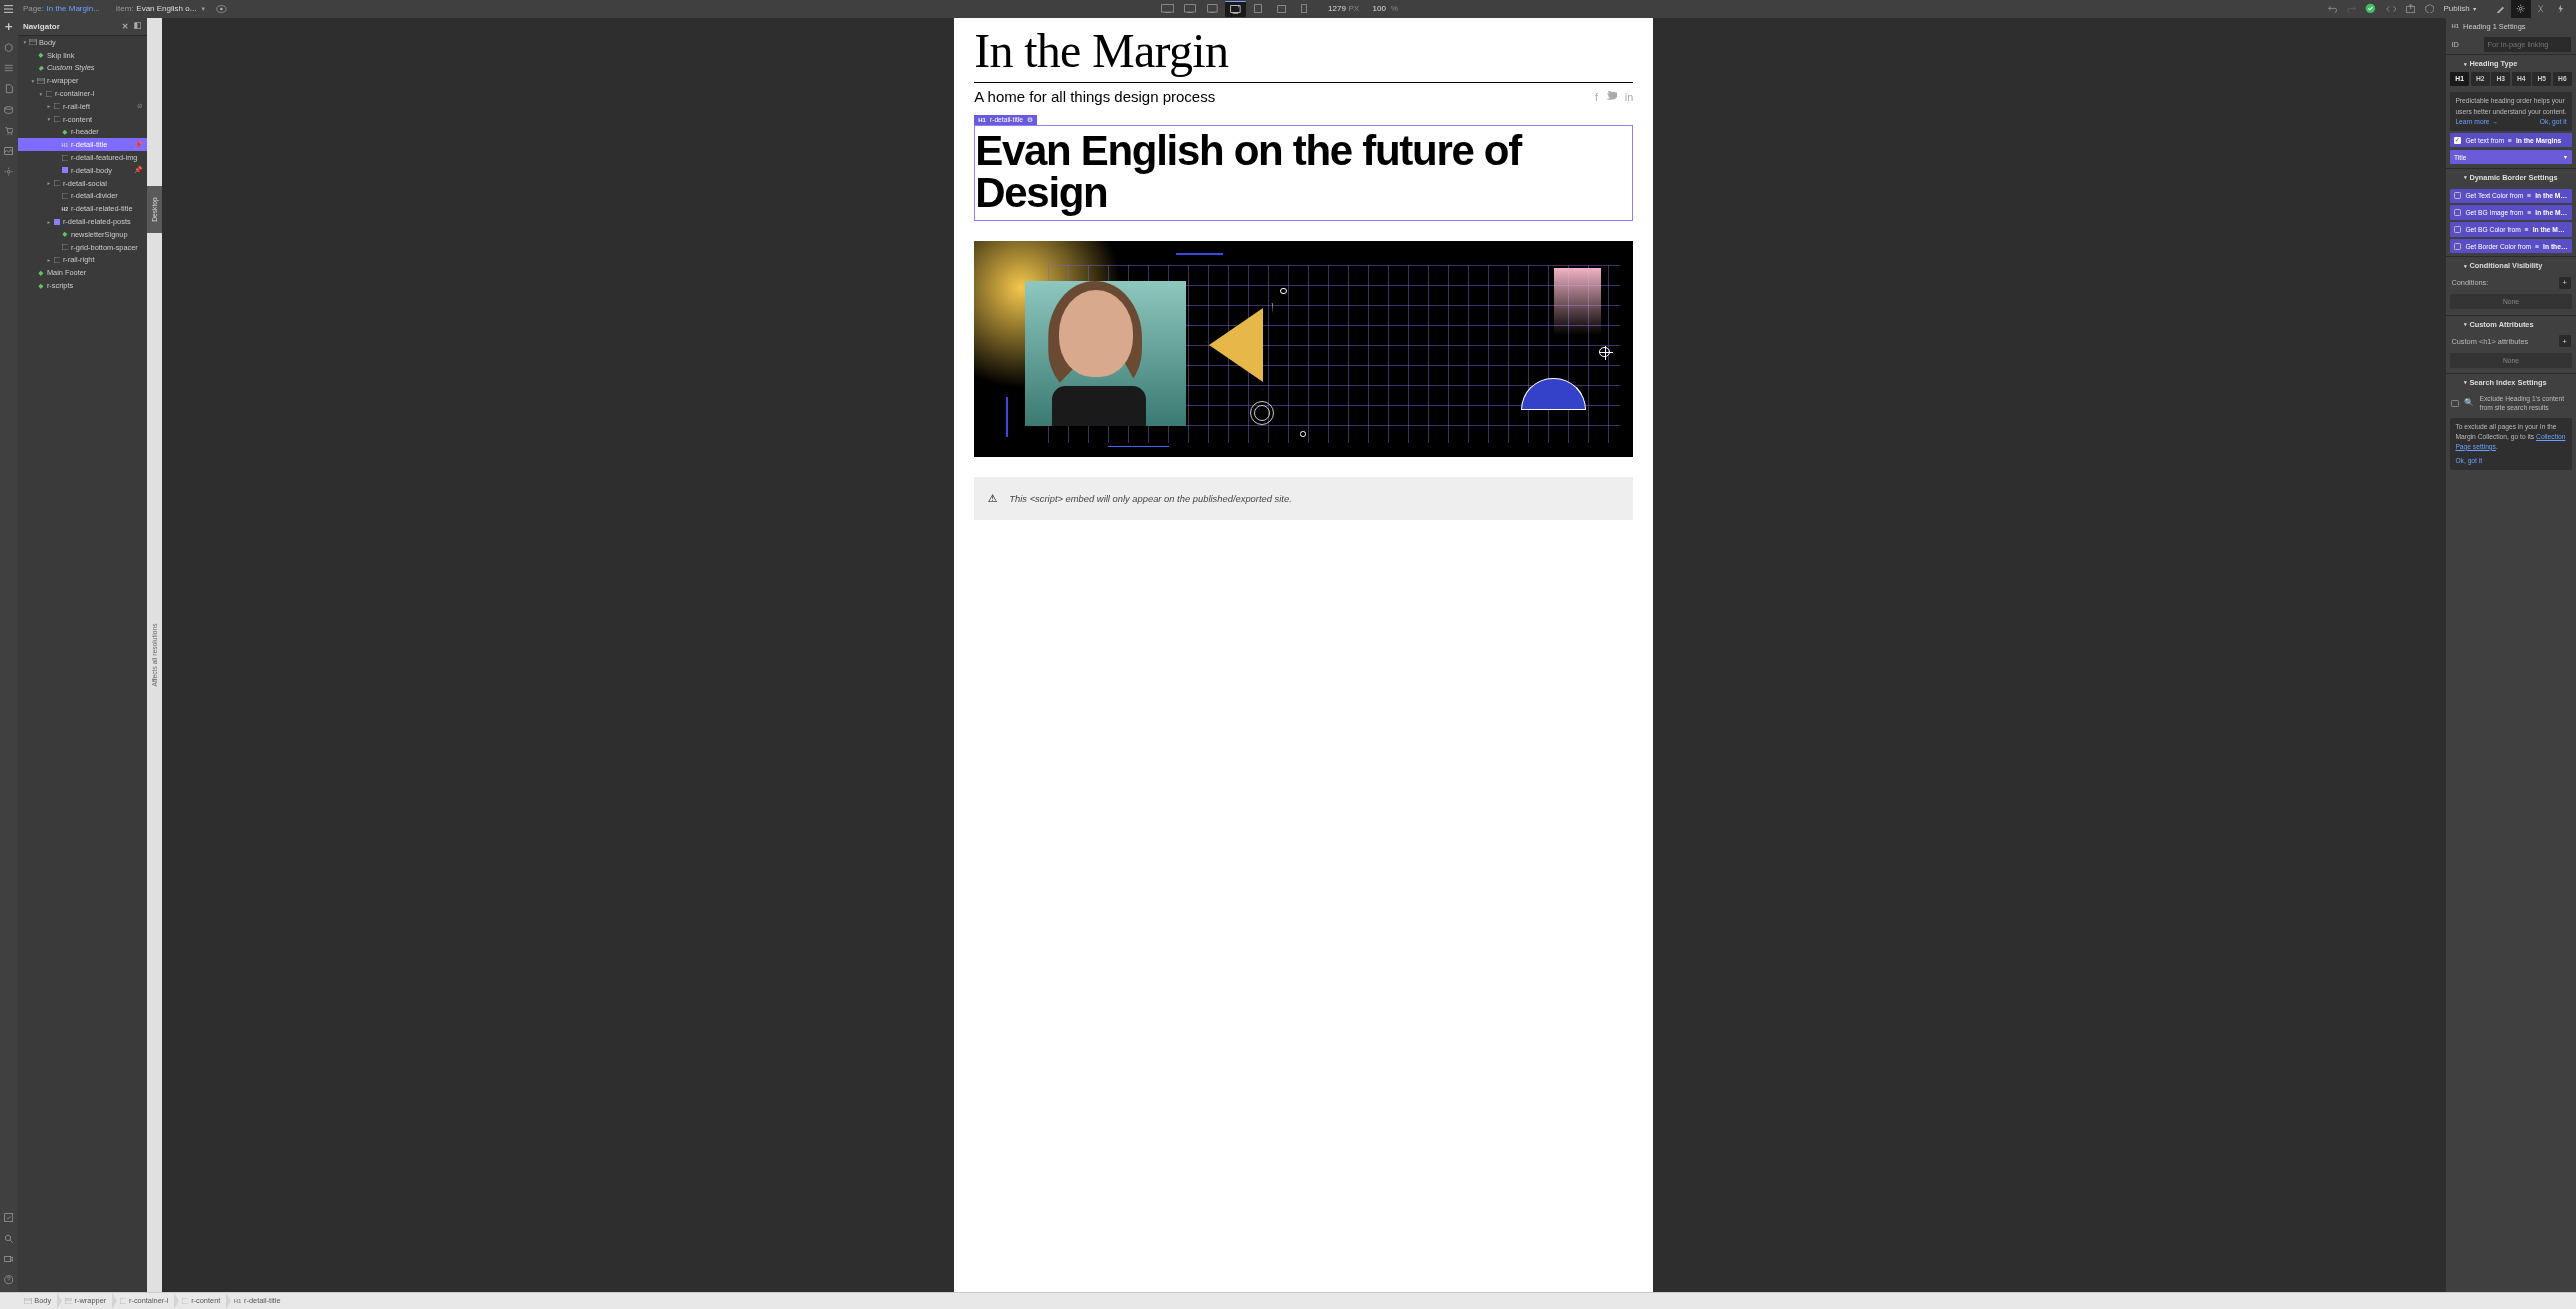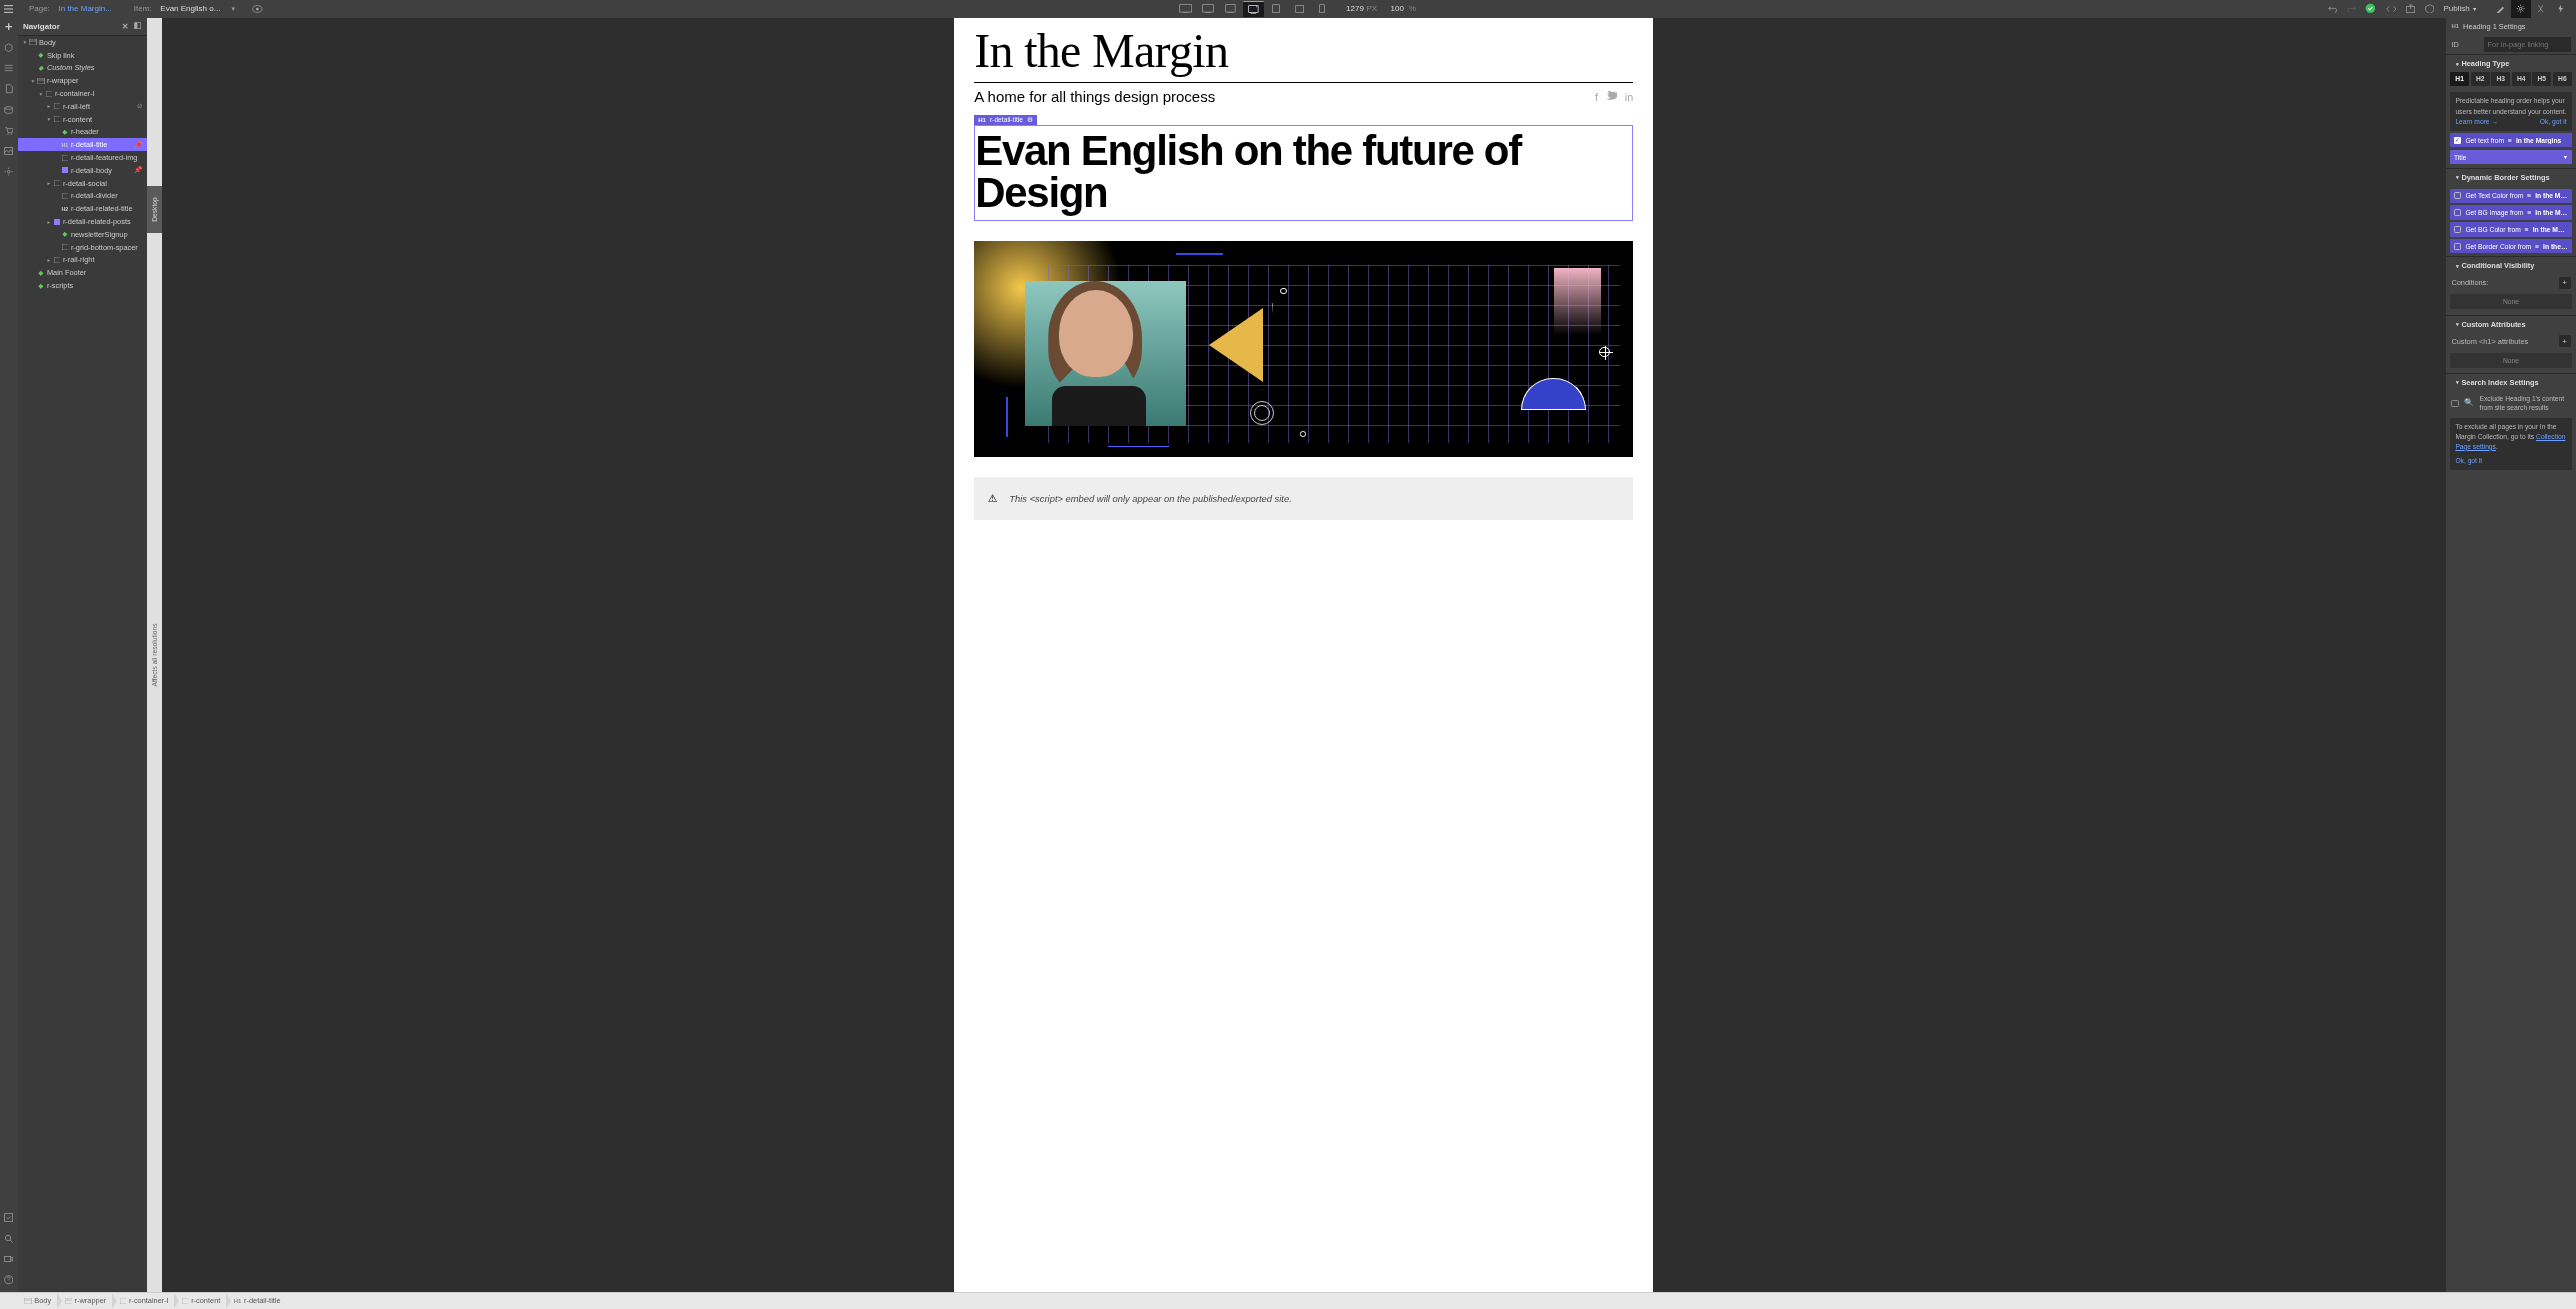--- a/index.html
+++ b/index.html
@@ -1,19 +1,19 @@
 <!DOCTYPE html>
 <html style="font-size:10.8px"><head>
 <meta charset="utf-8">
 <style>
 * { margin: 0; padding: 0; box-sizing: border-box; font-family: -apple-system, BlinkMacSystemFont, "Segoe UI", Arial, sans-serif; }
 body { background: #2e2e2e; color: #d6d6d6; font-size: 8px; overflow: hidden; height: 100vh; display: flex; flex-direction: column; }
 
 
-.topbar { height: 17.5px; background: #404040; display: flex; align-items: center; color: #ccc; gap: 6px; }
+.topbar { height: 17.5px; background: #404040; display: flex; align-items: center; color: #ccc; }
 .topbar .hamburger { width: 17.5px; height: 17.5px; display: flex; align-items: center; justify-content: center; }
 .topbar .label { color: #999; margin-left: 5.4px; }
 .topbar .value { color: #6aa0ff; margin-left: 2.7px; }
 .topbar .item-value { color: #ddd; margin-left: 2.7px; }
 .topbar .dropdown-caret { margin-left: 4px; color: #999; font-size: 6px; }
 .topbar .eye { margin-left: 9.4px; color: #999; }
 .topbar .center { flex: 1; display: flex; align-items: center; justify-content: center; gap: 1.3px; }
 .device-btn { width: 21.5px; height: 16px; display: flex; align-items: center; justify-content: center; color: #aaa; border-radius: 1.3px; }
 .device-btn.active { background: #1a1a1a; color: #fff; border-top: 1.3px solid #7aa3ff; }
 .dim-box { margin-left: 12px; color: #ddd; }
@@ -97,21 +97,21 @@
 .script-notice .msg { font-style: italic; color: #444; font-size: 9.4px; }
 
 
 .right-panel { width: 130px; background: #404040; display: flex; flex-direction: column; overflow-y: auto; font-size: 7.4px; }
 .rp-title { height: 17.5px; display: flex; align-items: center; padding: 0 5.4px; color: #ccc; gap: 4px; }
 .rp-title .tag { font-size: 6px; font-weight: 700; color: #aaa; }
 .rp-row { display: flex; align-items: center; padding: 2.7px 5.4px; height: 19px; }
 .rp-row .lbl { color: #bbb; }
 .rp-row input[type="text"] { margin-left: auto; width: 87px; background: #2a2a2a; border: none; color: #888; padding: 3.4px 4px; font-size: 7.4px; border-radius: 1.3px; }
 .rp-section { border-top: 0.7px solid #2a2a2a; }
-.rp-section-header { display: flex; align-items: center; padding: 4px 10px; color: #ddd; font-weight: 600; gap: 2.7px; }
+.rp-section-header { display: flex; align-items: center; padding: 4px 18px; color: #ddd; font-weight: 600; gap: 2.7px; }
 .rp-section-header .caret { font-size: 5.4px; }
 .heading-btns { display: flex; gap: 1.3px; padding: 0 4px 4px 4px; }
 .hbtn { flex: 1; background: #2a2a2a; color: #ccc; text-align: center; padding: 3.4px 0; font-weight: 700; font-size: 6.7px; border-radius: 1.3px; cursor: pointer; }
 .hbtn.active { background: #1a1a1a; color: #fff; }
 .info-box { margin: 2.7px 4px; background: #2f2f2f; padding: 4px 5.4px; color: #bbb; font-size: 6.7px; line-height: 1.5; border-radius: 1.3px; }
 .info-box .link { color: #6aa0ff; }
 .info-box .okgot { float: right; color: #6aa0ff; }
 .bind-row { margin: 2.7px 4px; background: #5a4ec6; color: #fff; padding: 3.4px 4px; display: flex; align-items: center; gap: 4px; border-radius: 1.3px; font-size: 6.7px; }
 .bind-row .cb { width: 7.4px; height: 7.4px; background: #fff; border-radius: 1.3px; position: relative; flex-shrink: 0; }
 .bind-row .cb.checked::after { content: "✓"; position: absolute; color: #3a2fa6; font-size: 6px; left: 0.7px; top: -0.7px; }

